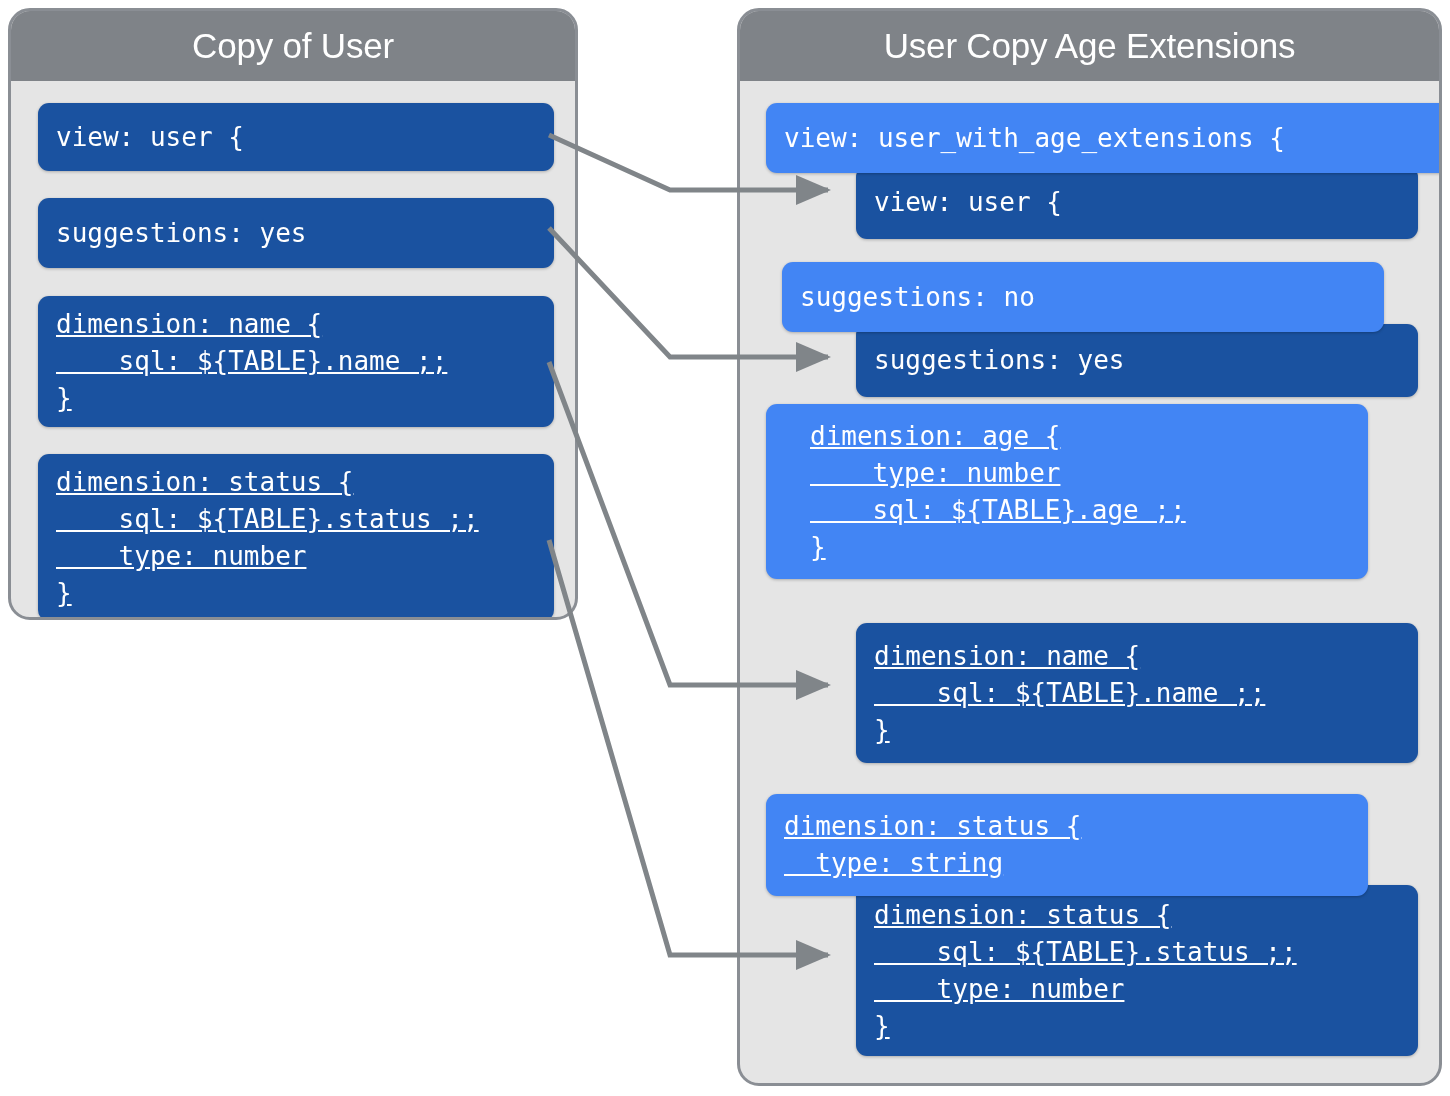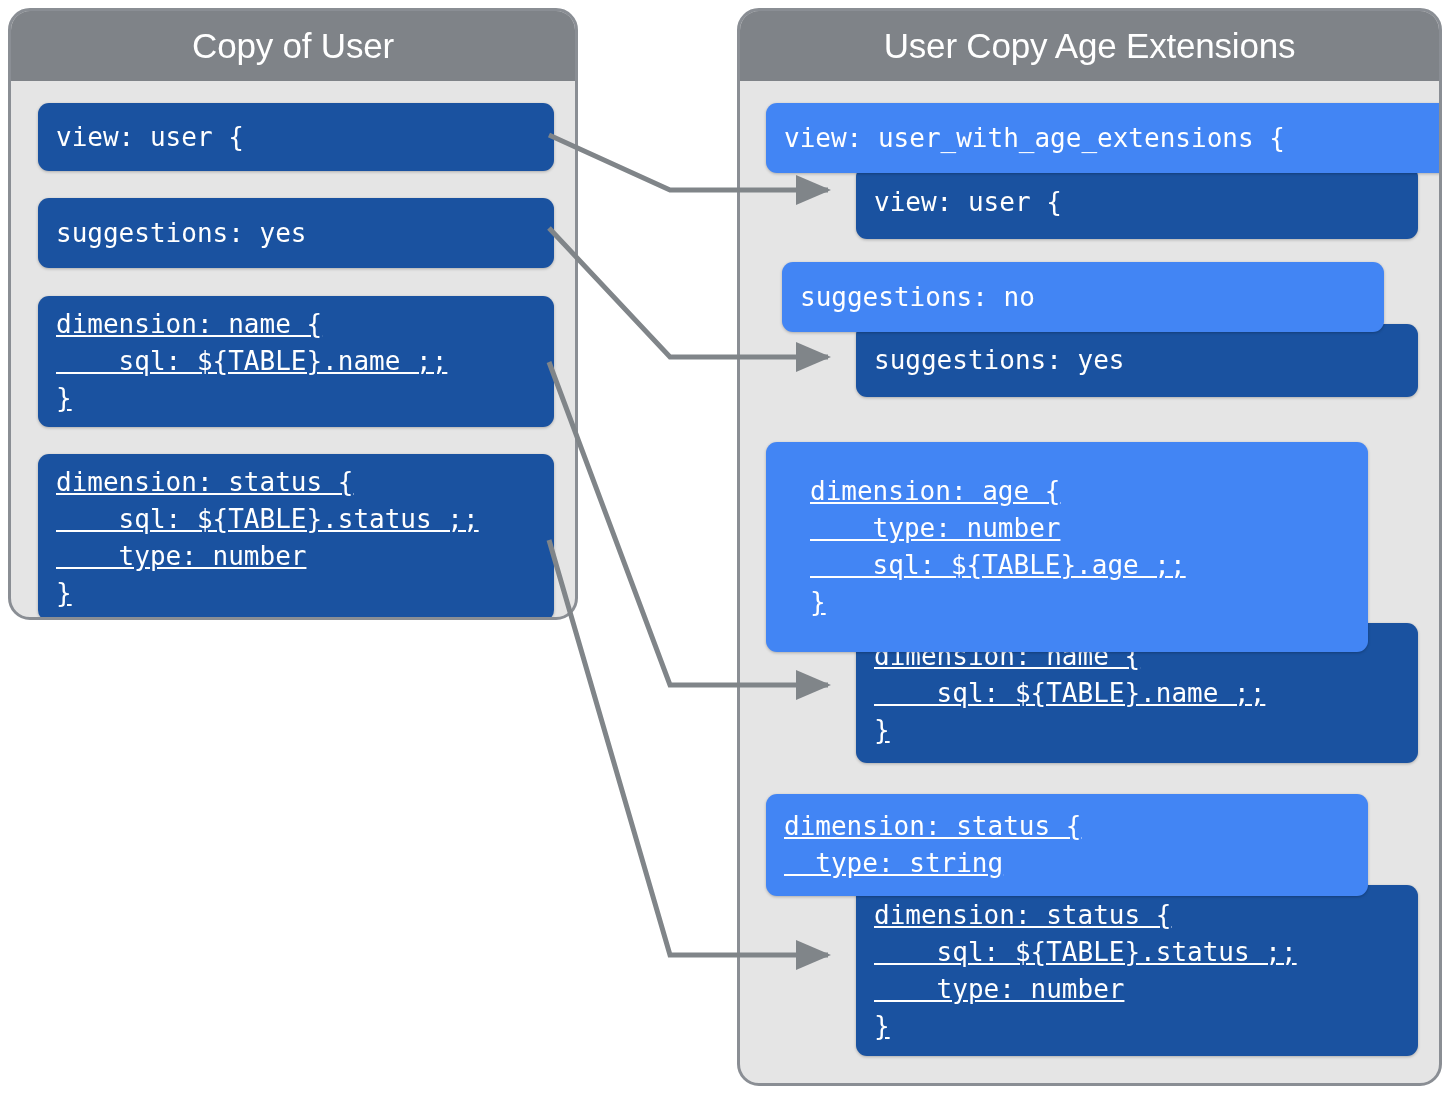--- a/index.html
+++ b/index.html
@@ -68,21 +68,21 @@
   #lb-view        { left: 27px; top: 92px;  width: 516px; height: 68px; }
   #lb-suggestions { left: 27px; top: 187px; width: 516px; height: 70px; }
   #lb-name        { left: 27px; top: 285px; width: 516px; height: 131px; }
   #lb-status      { left: 27px; top: 443px; width: 516px; height: 167px; }
 
   
   #rb-view-ext    { left: 26px;  top: 92px;  width: 700px; height: 70px;  z-index: 3; }
   #rb-view-user   { left: 116px; top: 155px; width: 562px; height: 73px;  z-index: 2; }
   #rb-sugg-no     { left: 26px;  top: 251px; width: 602px; height: 70px;  z-index: 3; margin-left: 16px; }
   #rb-sugg-yes    { left: 116px; top: 313px; width: 562px; height: 73px;  z-index: 2; }
-  #rb-dim-age     { left: 26px;  top: 431px; width: 602px; height: 210px; z-index: 3; padding-left: 44px; }
+  #rb-dim-age     { left: 26px;  top: 393px; width: 602px; height: 175px; z-index: 3; padding-left: 44px; }
   #rb-dim-name    { left: 116px; top: 612px; width: 562px; height: 140px; z-index: 2; }
   #rb-dim-status-l{ left: 26px;  top: 783px; width: 602px; height: 102px; z-index: 3; }
   #rb-dim-status-d{ left: 116px; top: 874px; width: 562px; height: 171px; z-index: 2; }
 
   
   #connectors {
     position: absolute;
     left: 0; top: 0;
     width: 1450px;
     height: 1096px;

